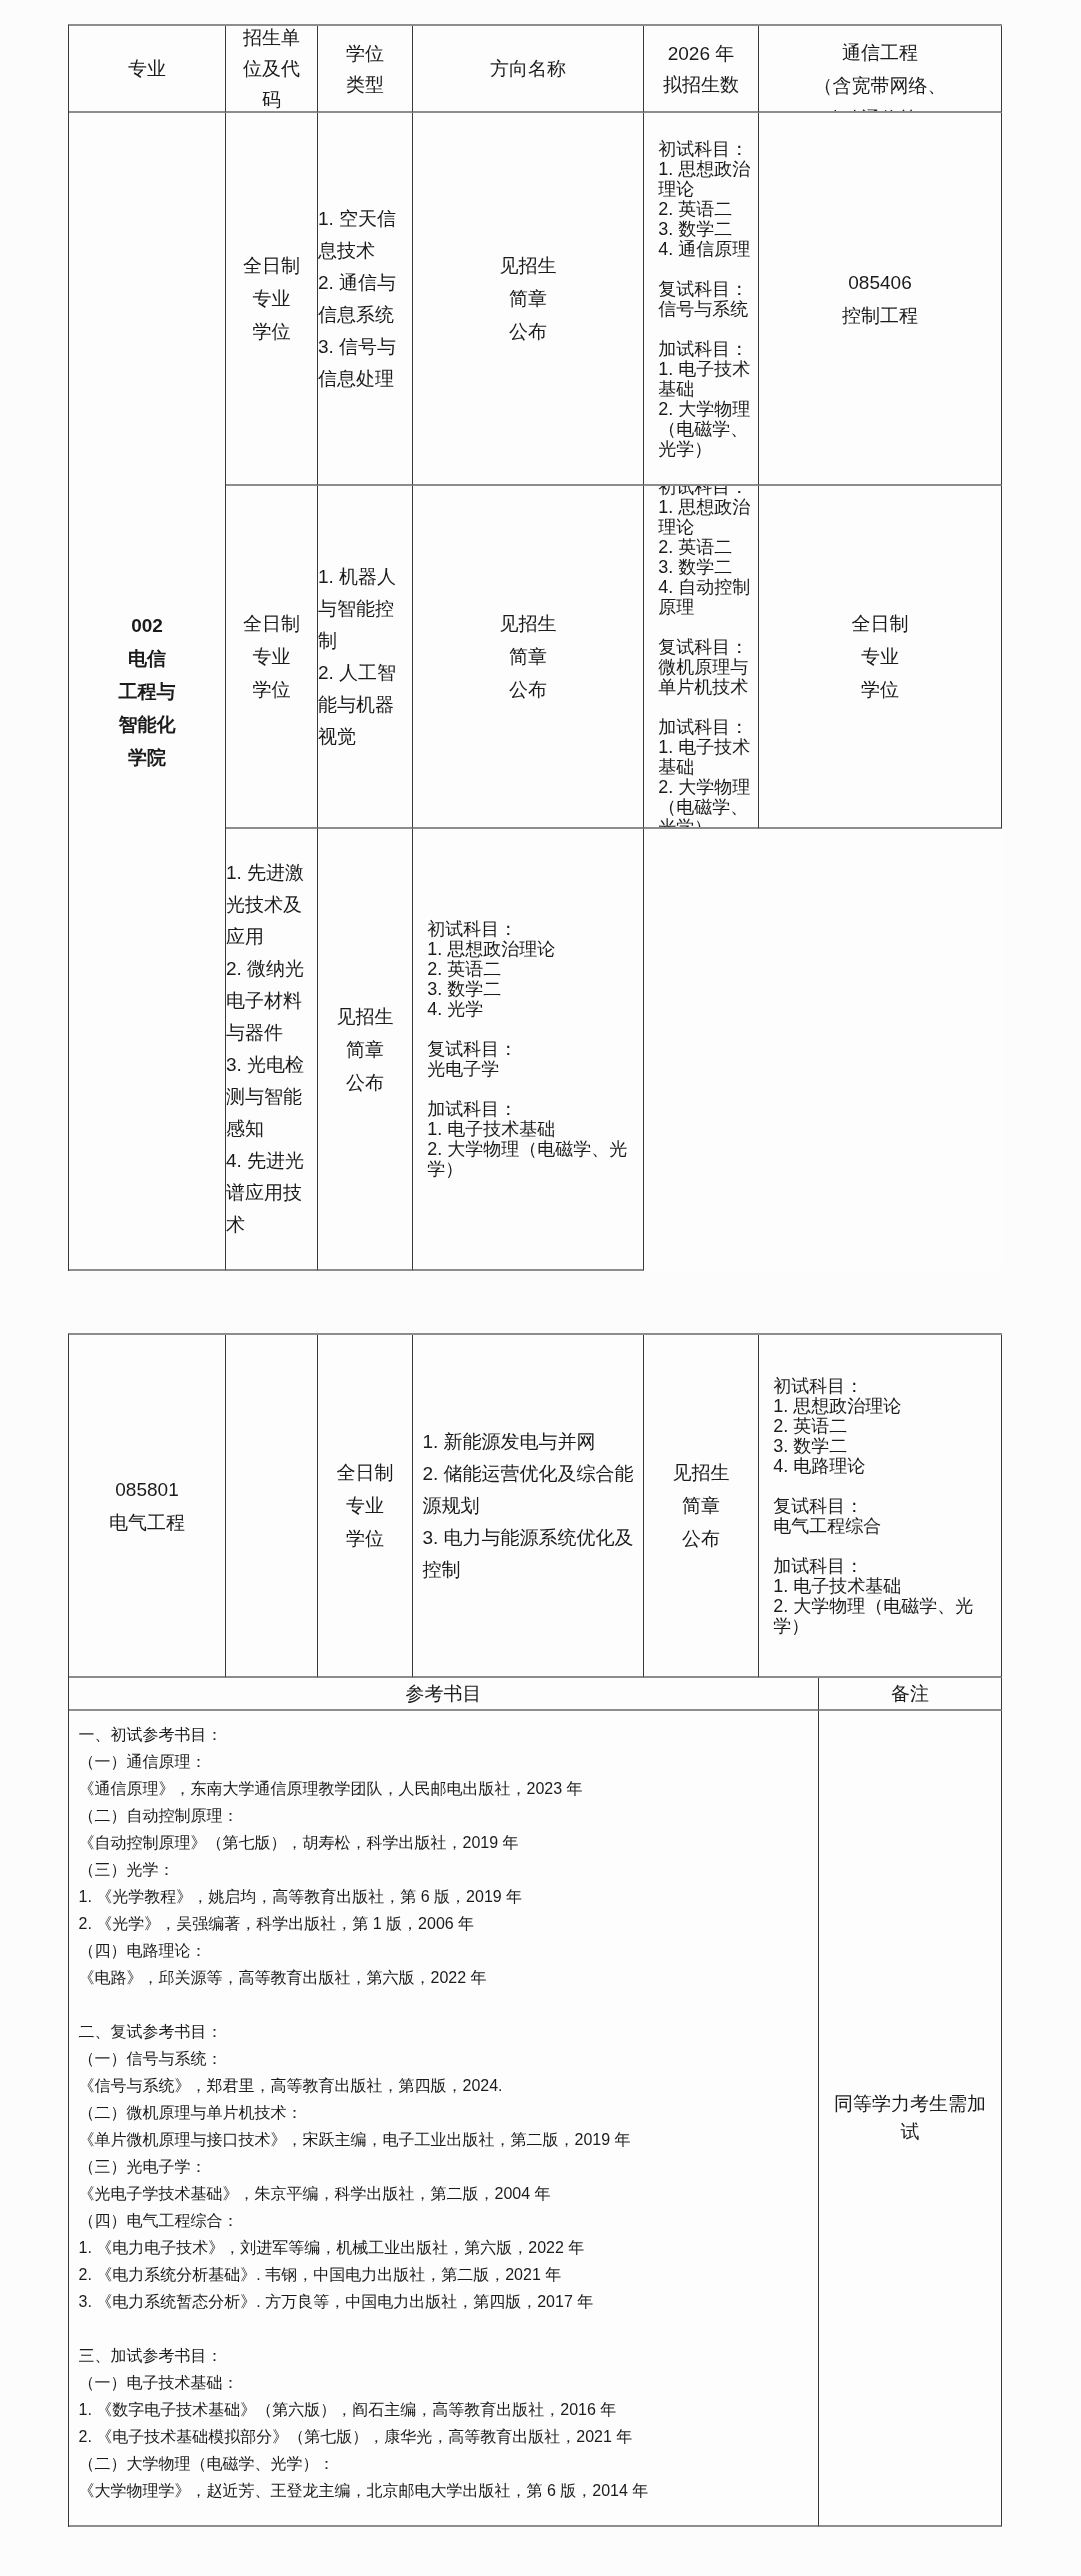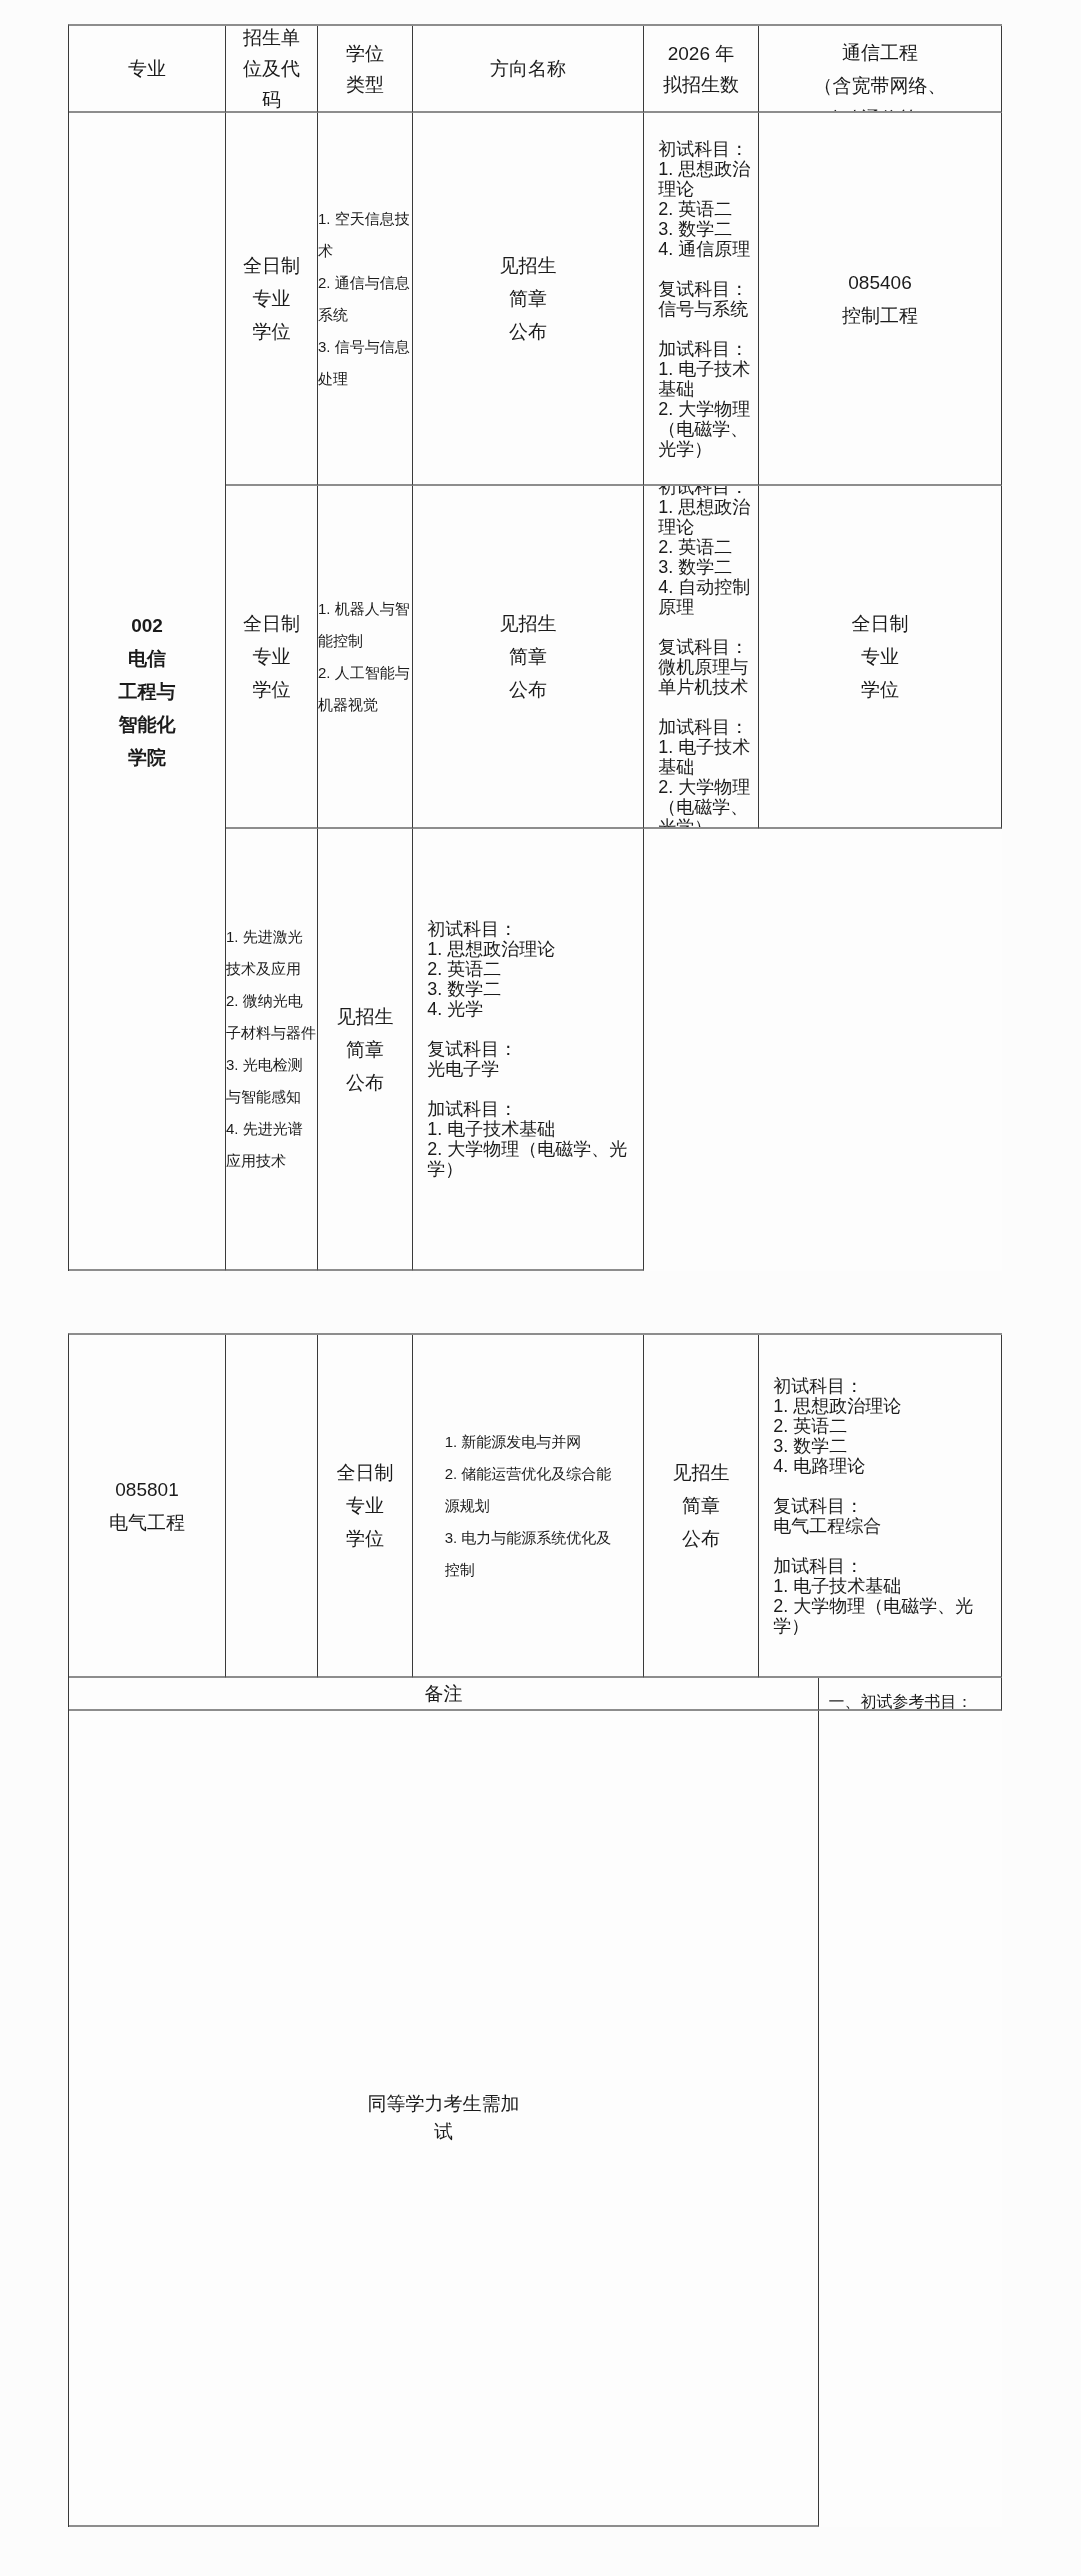--- a/index.html
+++ b/index.html
@@ -21,21 +21,21 @@
       grid-template-rows:33px 816px;border-top:none;}
   .cell{
     box-sizing:border-box;overflow:hidden;
     border-right:1.4px solid #3a3a3a;border-bottom:2px solid #8d8d8d;
     display:flex;align-items:center;justify-content:center;
     text-align:center;font-size:19px;line-height:33px;
   }
   .cell>span{white-space:pre-line;display:block;}
   .hdr>span{line-height:31px;}
   .unitcell{grid-row:2/5;font-weight:bold;}
-  .dir>span{text-align:left;line-height:32px;font-size:15px;}
+  .dir>span{text-align:left;line-height:32px;font-size:19px;}
   .exam{justify-content:flex-start;padding-left:14.3px;text-align:left;}
   .exam>span{line-height:20px;font-size:18px;}
   .refs{align-items:flex-start;justify-content:flex-start;text-align:left;
         padding:9.5px 12.3px 0 9.5px;}
   .refs>span{font-size:16px;line-height:27px;}
   .remark>span{width:161px;text-align:center;line-height:28px;}
 </style>
 </head>
 <body>
 
@@ -203,20 +203,23 @@
 复试科目：
 电气工程综合
 
 加试科目：
 1. 电子技术基础
 2. 大学物理（电磁学、光学）</span>
     </div>
 </div>
 
 <div id="t3" class="tbl">
+  <div class="cell hdr">
+      <span>参考书目</span>
+    </div>
   <div class="cell hdr">
       <span>备注</span>
     </div>
   <div class="cell refs">
       <span>一、初试参考书目：
 （一）通信原理：
 《通信原理》，东南大学通信原理教学团队，人民邮电出版社，2023 年
 （二）自动控制原理：
 《自动控制原理》（第七版），胡寿松，科学出版社，2019 年
 （三）光学：

